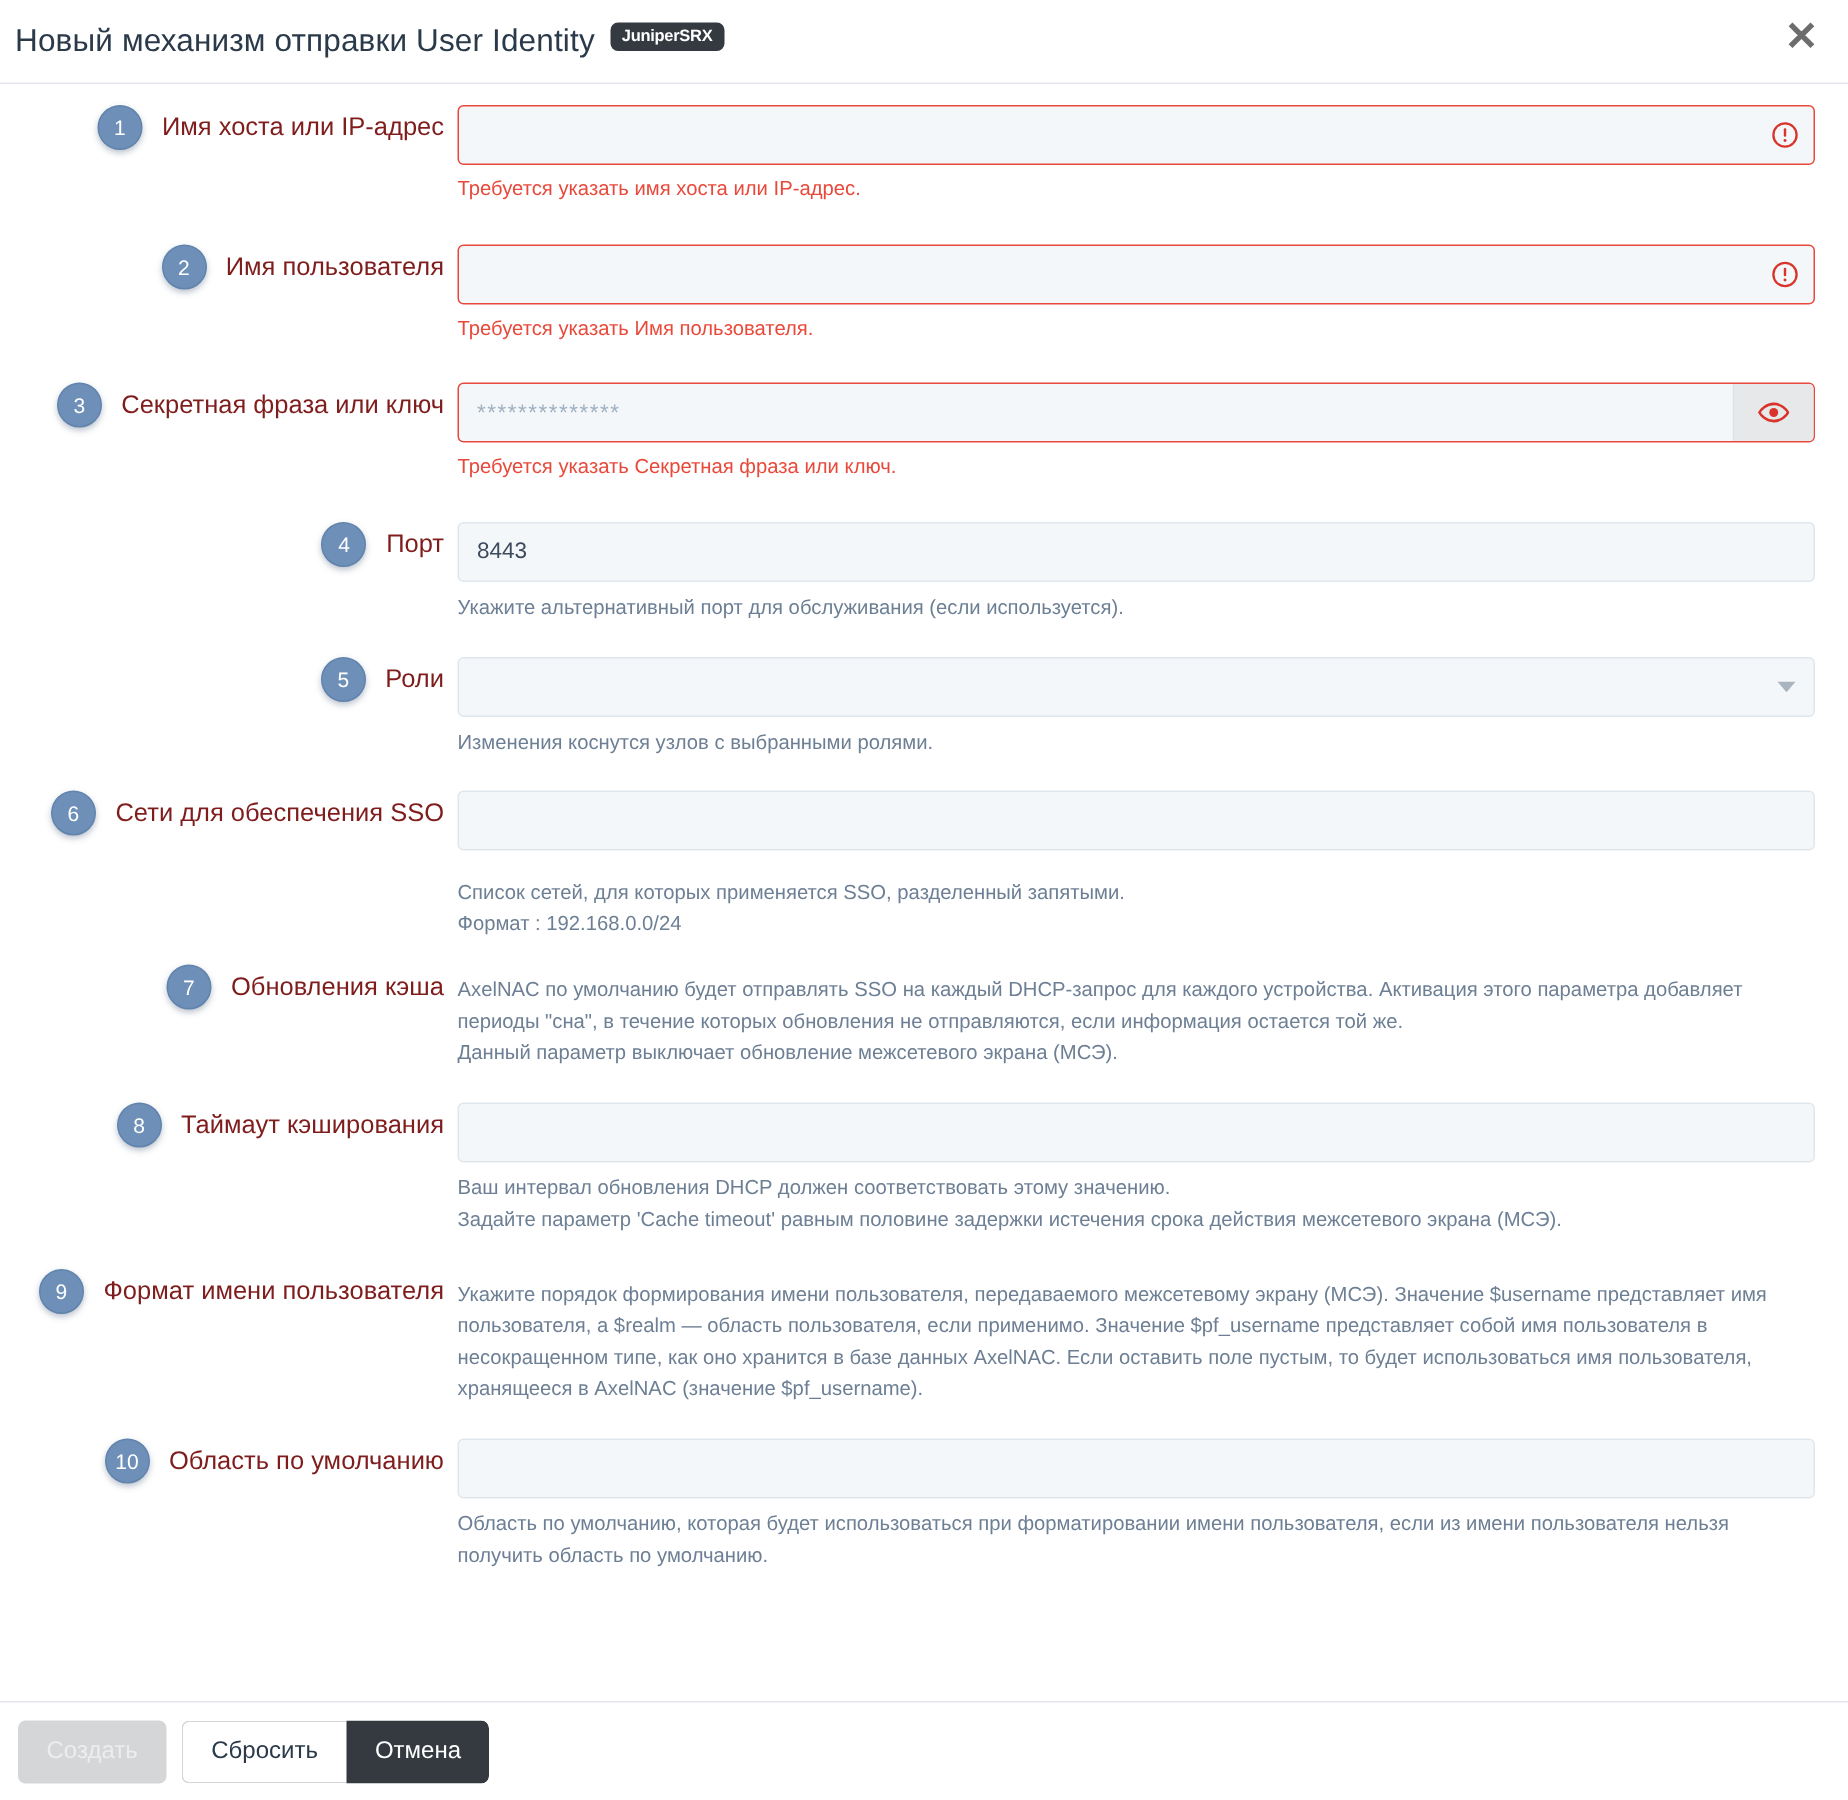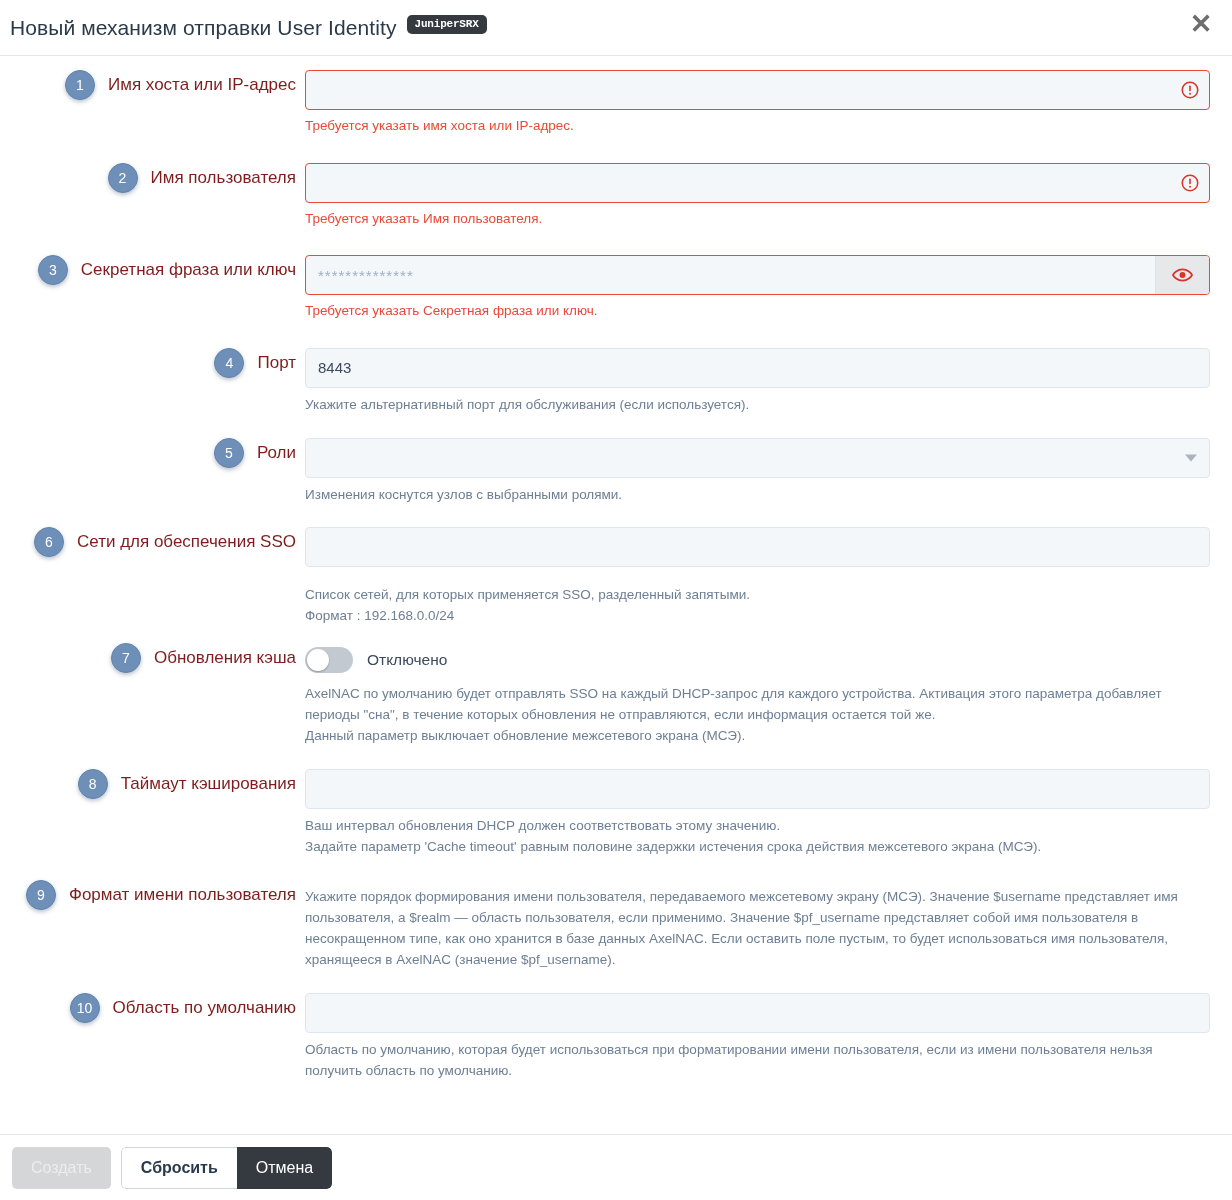--- a/index.html
+++ b/index.html
@@ -39,21 +39,20 @@
     background: #343a40;
     color: #ffffff;
     font-size: 11px;
     font-weight: bold;
     padding: 3px 8px 4px;
     border-radius: 5px;
     margin-left: 10px;
     position: relative;
     top: -3px;
     letter-spacing: -0.2px;
-    font-family: Liberation Mono, monospace;
   }
   .close-btn {
     position: absolute;
     right: 14px; top: 7px;
     width: 34px; height: 34px;
     display: flex; align-items: center; justify-content: center;
     cursor: pointer;
     color: #6d6d6d;
     font-size: 27px;
     line-height: 1;
@@ -215,21 +214,20 @@
     padding: 0 19px;
     cursor: pointer;
   }
   .btn-create { background: #d5d6d8; color: #eceded; cursor: default; }
   .btn-group { display: flex; border-radius: 5px; overflow: hidden; }
   .btn-reset {
     background: #ffffff; color: #2b3a4a;
     border: 1px solid #d3d6da;
     border-right: none;
     border-radius: 5px 0 0 5px;
-    font-weight: bold;
   }
   .btn-cancel {
     background: #343a40; color: #ffffff;
     border-radius: 0 5px 5px 0;
   }
 </style>
 </head>
 <body>
 
 <div class="modal">
@@ -347,26 +345,20 @@
     </div>
 
     <div class="gap-sm"></div>
 
     <div class="row">
       <div class="label-col">
         <span class="num">7</span>
         <span class="lbl">Обновления кэша</span>
       </div>
       <div class="field-col">
-        <div class="toggle-row">
-          <div class="toggle">
-            <span class="knob"></span>
-          </div>
-          <span class="toggle-label">Отключено</span>
-        </div>
         <div class="help">
           <div>AxelNAC по умолчанию будет отправлять SSO на каждый DHCP-запрос для каждого устройства. Активация этого параметра добавляет периоды "сна", в течение которых обновления не отправляются, если информация остается той же.</div>
           <div>Данный параметр выключает обновление межсетевого экрана (МСЭ).</div>
         </div>
       </div>
     </div>
 
     <div class="gap-md"></div>
 
     <div class="row">

